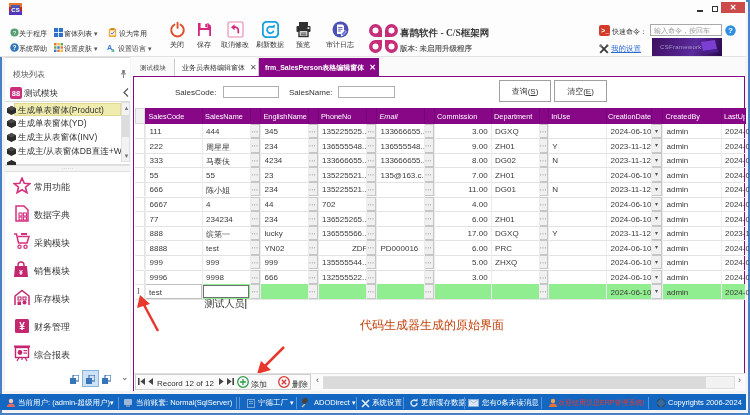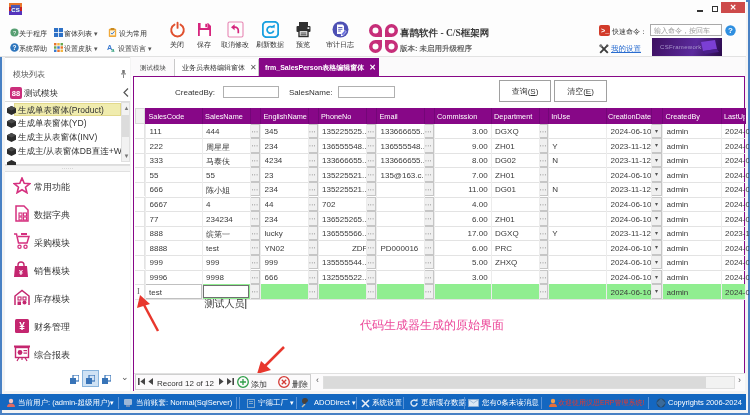--- a/index.html
+++ b/index.html
@@ -302,34 +302,34 @@
   <div class="abs" style="left:116px;top:314px;font-size:9px;color:#555;">⌄</div>
  </div>
 </div>
 <div id="content">
  <div id="tabs">
   <div class="abs" style="left:1px;top:2px;width:43px;height:17px;border-right:1px solid #c9c9c9;font-size:6.5px;color:#444;text-align:center;line-height:18px;">测试模块</div>
   <div class="abs" style="left:44px;top:2px;width:84px;height:17px;background:#fff;border-right:1px solid #c9c9c9;font-size:7px;color:#333;line-height:18px;"><span style="margin-left:7px;">业务员表格编辑窗体</span> <span style="color:#555;font-size:8px;margin-left:3px;">✕</span></div>
   <div class="abs" style="left:128px;top:1px;width:120px;height:18px;background:#870787;font-size:7px;color:#fff;font-weight:bold;line-height:19px;"><span style="margin-left:6px;">frm_SalesPerson表格编辑窗体</span> <span style="font-size:8px;margin-left:3px;">✕</span></div>
  </div>
  <div id="panel">
-  <div class="abs" style="left:41px;top:11px;font-size:8px;color:#333;">CreatedBy:</div>
+  <div class="abs" style="left:41px;top:11px;font-size:8px;color:#333;">SalesCode:</div>
   <div class="abs" style="left:89px;top:9px;width:56px;height:12px;border:1px solid #b0b0b0;background:#fff;"></div>
   <div class="abs" style="left:155px;top:11px;font-size:8px;color:#333;">SalesName:</div>
   <div class="abs" style="left:204px;top:9px;width:57px;height:12px;border:1px solid #b0b0b0;background:#fff;"></div>
   <div class="abs" style="left:365px;top:3px;width:52px;height:22px;border:1px solid #a0a0a0;background:#fff;font-size:8px;color:#333;text-align:center;line-height:21px;">查询(<u>S</u>)</div>
   <div class="abs" style="left:420px;top:3px;width:53px;height:22px;border:1px solid #a0a0a0;background:#fff;font-size:8px;color:#333;text-align:center;line-height:21px;">清空(<u>E</u>)</div>
   <div id="grid">
 <div class="abs" style="left:1px;top:30.5px;width:10px;height:16px;background:#f2f2f2;border:1px solid #d8d8d8;"></div>
 <div class="abs" style="left:11px;top:30.5px;width:599.5px;height:16px;background:#870787;"></div>
 <div class="abs" style="left:14.5px;top:35px;font-size:7.3px;color:#fff;white-space:nowrap;">SalesCode</div>
 <div class="abs" style="left:71.1px;top:35px;font-size:7.3px;color:#fff;white-space:nowrap;">SalesName</div>
 <div class="abs" style="left:129.5px;top:35px;font-size:7.3px;color:#fff;white-space:nowrap;text-align:right;">EnglishName</div>
 <div class="abs" style="left:187px;top:35px;font-size:7.3px;color:#fff;white-space:nowrap;">PhoneNo</div>
-<div class="abs" style="left:245.5px;top:35px;font-size:7.3px;color:#fff;white-space:nowrap;">Email</div>
+<div class="abs" style="left:245.5px;top:35px;font-size:7.3px;color:#fff;white-space:nowrap;font-style:italic;">Email</div>
 <div class="abs" style="left:303.1px;top:35px;font-size:7.3px;color:#fff;white-space:nowrap;">Commission</div>
 <div class="abs" style="left:360.1px;top:35px;font-size:7.3px;color:#fff;white-space:nowrap;">Department</div>
 <div class="abs" style="left:417.2px;top:35px;font-size:7.3px;color:#fff;white-space:nowrap;">InUse</div>
 <div class="abs" style="left:474px;top:35px;font-size:7.3px;color:#fff;white-space:nowrap;">CreationDate</div>
 <div class="abs" style="left:531.5px;top:35px;font-size:7.3px;color:#fff;white-space:nowrap;">CreatedBy</div>
 <div class="abs" style="left:590px;top:35px;font-size:7.3px;color:#fff;white-space:nowrap;">LastUp</div>
 <div class="abs" style="left:67.6px;top:30.5px;width:1px;height:16px;background:#740678;"></div>
 <div class="abs" style="left:116px;top:30.5px;width:1px;height:16px;background:#740678;"></div>
 <div class="abs" style="left:126px;top:30.5px;width:1px;height:16px;background:#740678;"></div>
 <div class="abs" style="left:173.5px;top:30.5px;width:1px;height:16px;background:#740678;"></div>
@@ -584,21 +584,21 @@
 <div class="abs" style="left:299.6px;top:46.5px;width:1px;height:175.2px;background:#ececec;"></div>
 <div class="abs" style="left:356.6px;top:46.5px;width:1px;height:175.2px;background:#ececec;"></div>
 <div class="abs" style="left:404.6px;top:46.5px;width:1px;height:175.2px;background:#ececec;"></div>
 <div class="abs" style="left:413.7px;top:46.5px;width:1px;height:175.2px;background:#ececec;"></div>
 <div class="abs" style="left:472px;top:46.5px;width:1px;height:175.2px;background:#ececec;"></div>
 <div class="abs" style="left:517px;top:46.5px;width:1px;height:175.2px;background:#ececec;"></div>
 <div class="abs" style="left:528px;top:46.5px;width:1px;height:175.2px;background:#ececec;"></div>
 <div class="abs" style="left:586.5px;top:46.5px;width:1px;height:175.2px;background:#ececec;"></div>
 </div>
   <div id="annot">
-   <div class="abs" style="left:226px;top:240px;font-size:12px;color:#ec4899;white-space:nowrap;">代码生成器生成的原始界面</div>
+   <div class="abs" style="left:226px;top:240px;font-size:12px;color:#c2410c;white-space:nowrap;">代码生成器生成的原始界面</div>
    <svg class="abs" style="left:2px;top:218px;" width="30" height="38" viewBox="0 0 30 38">
           <path d="M22 36 L7 8" stroke="#e8372d" stroke-width="2.5"></path>
           <path d="M4 0 L14 9 L1 13 z" fill="#e8372d"></path>
         </svg>
    <svg class="abs" style="left:118px;top:268px;" width="34" height="30" viewBox="0 0 34 30">
           <path d="M32 2 L12 22" stroke="#e8372d" stroke-width="2.5"></path>
           <path d="M5 29 L9 16 L19 25 z" fill="#e8372d"></path>
         </svg>
   </div>
   <div id="nav">

